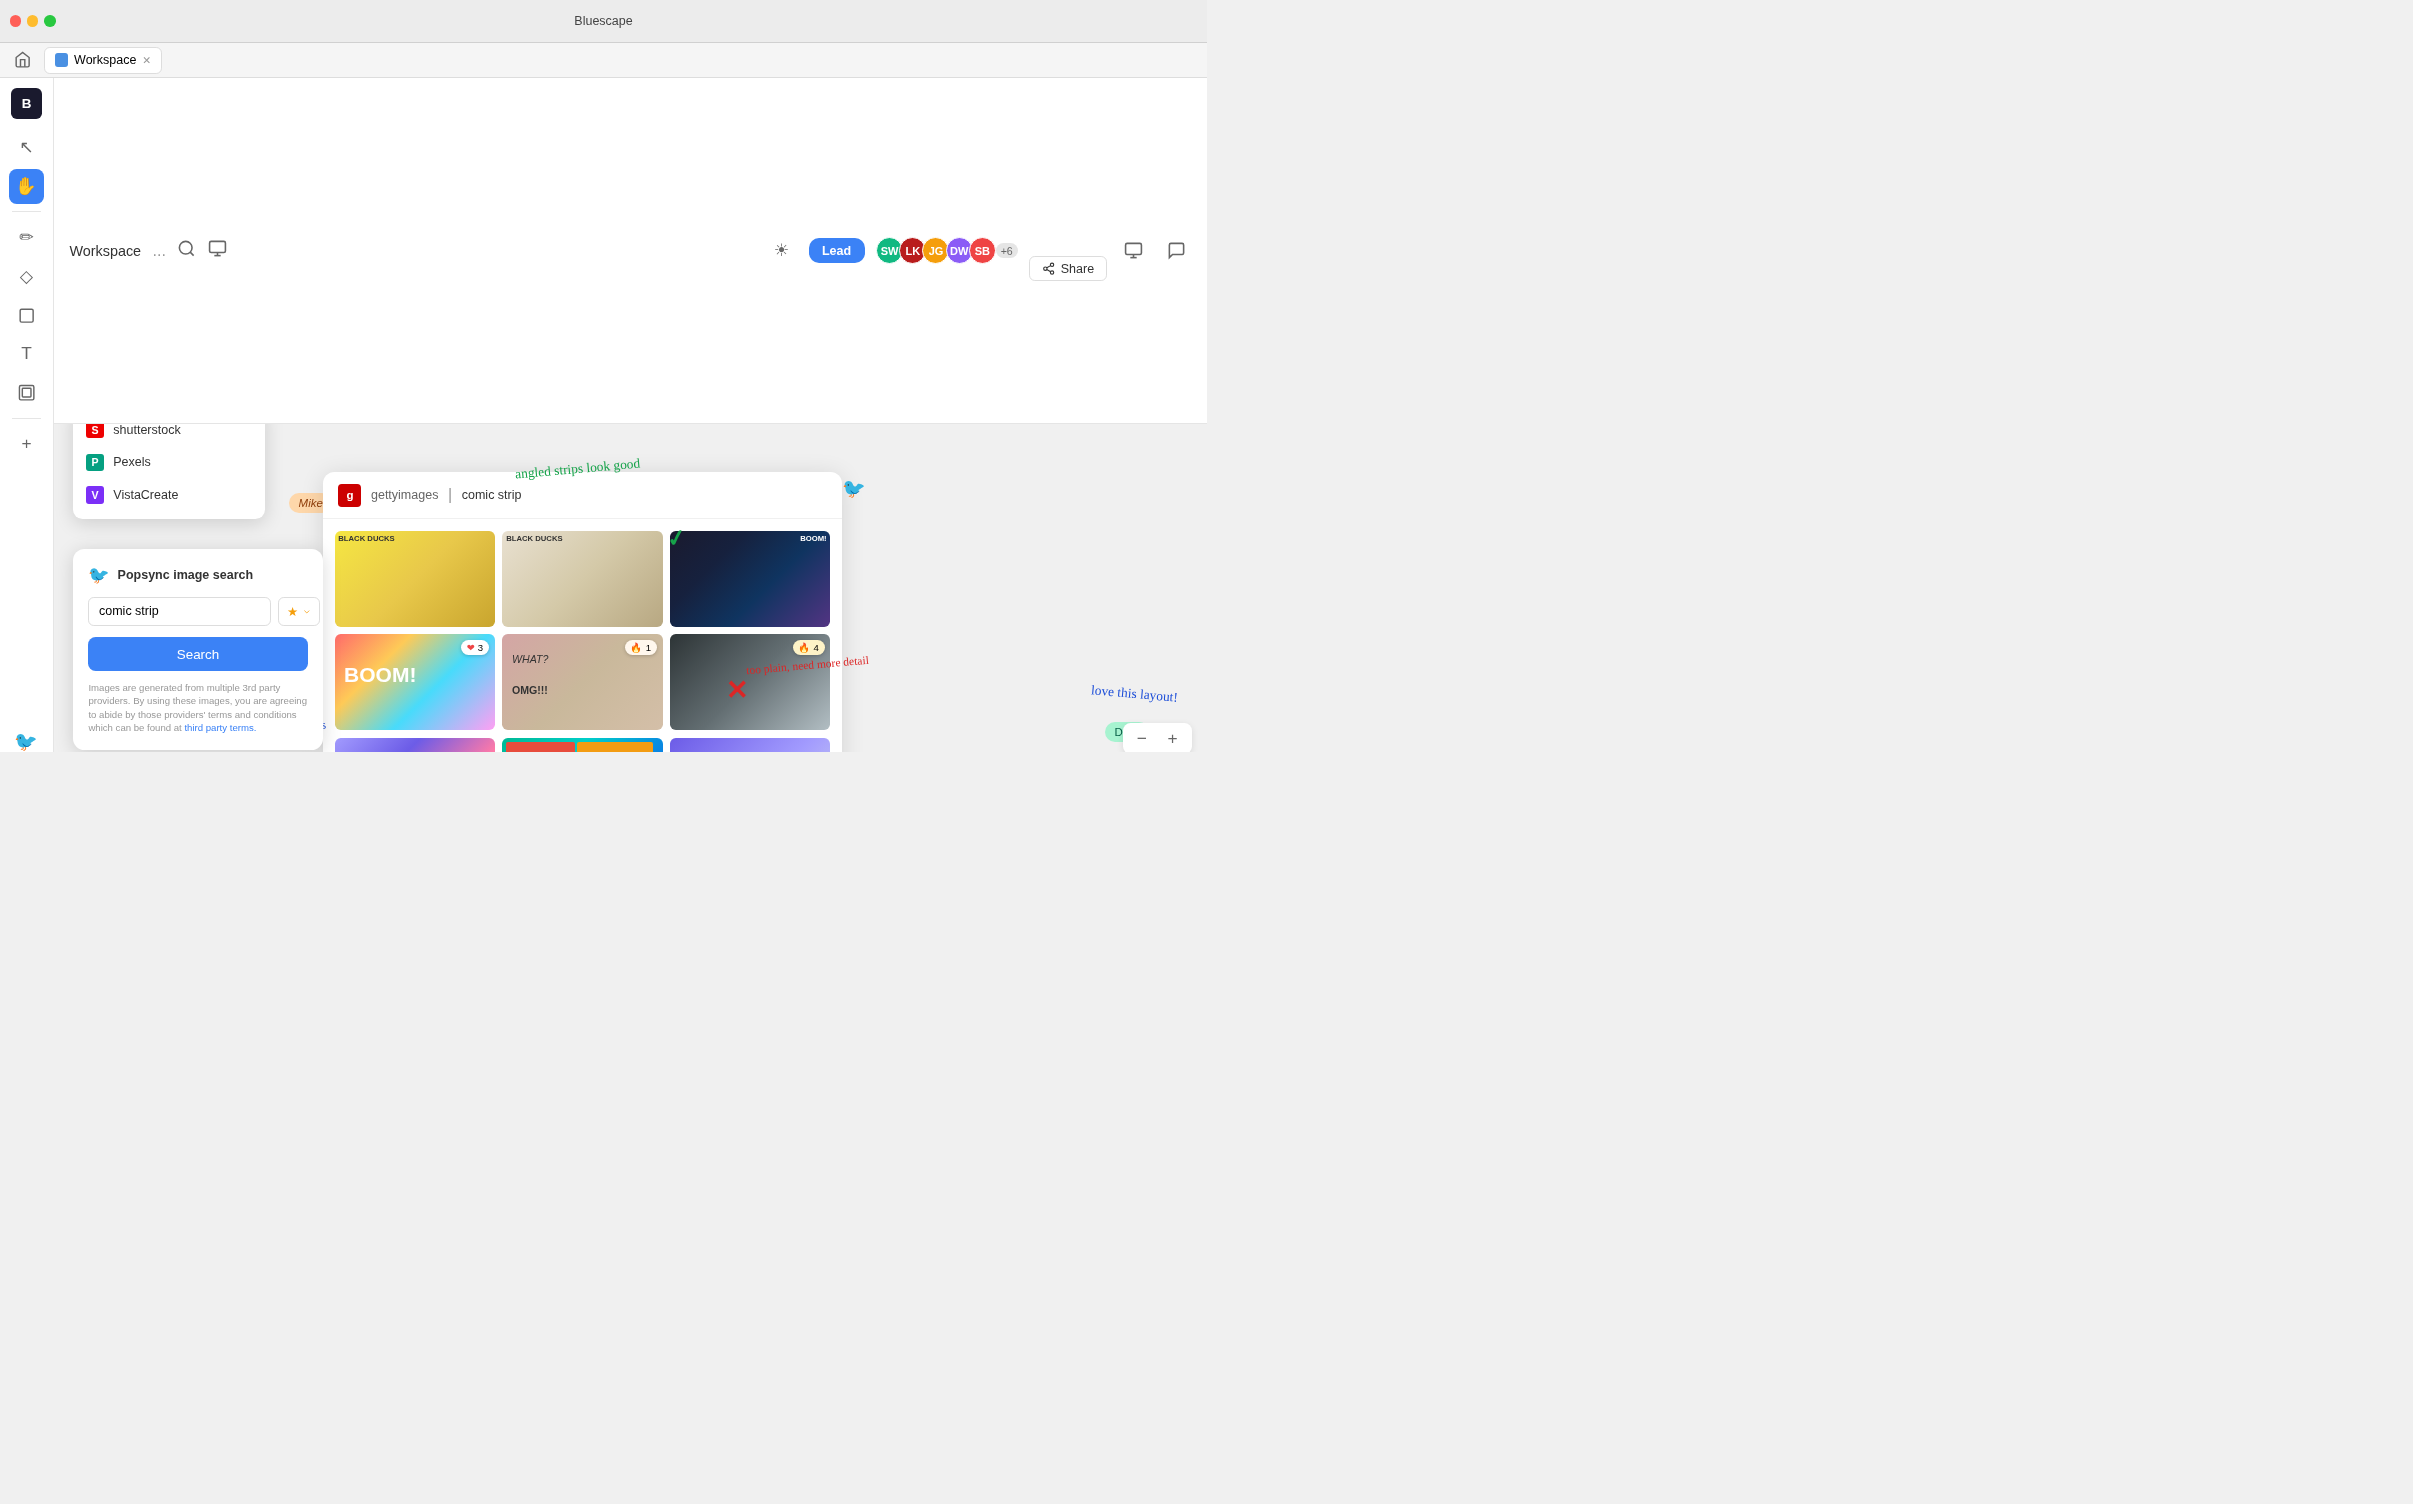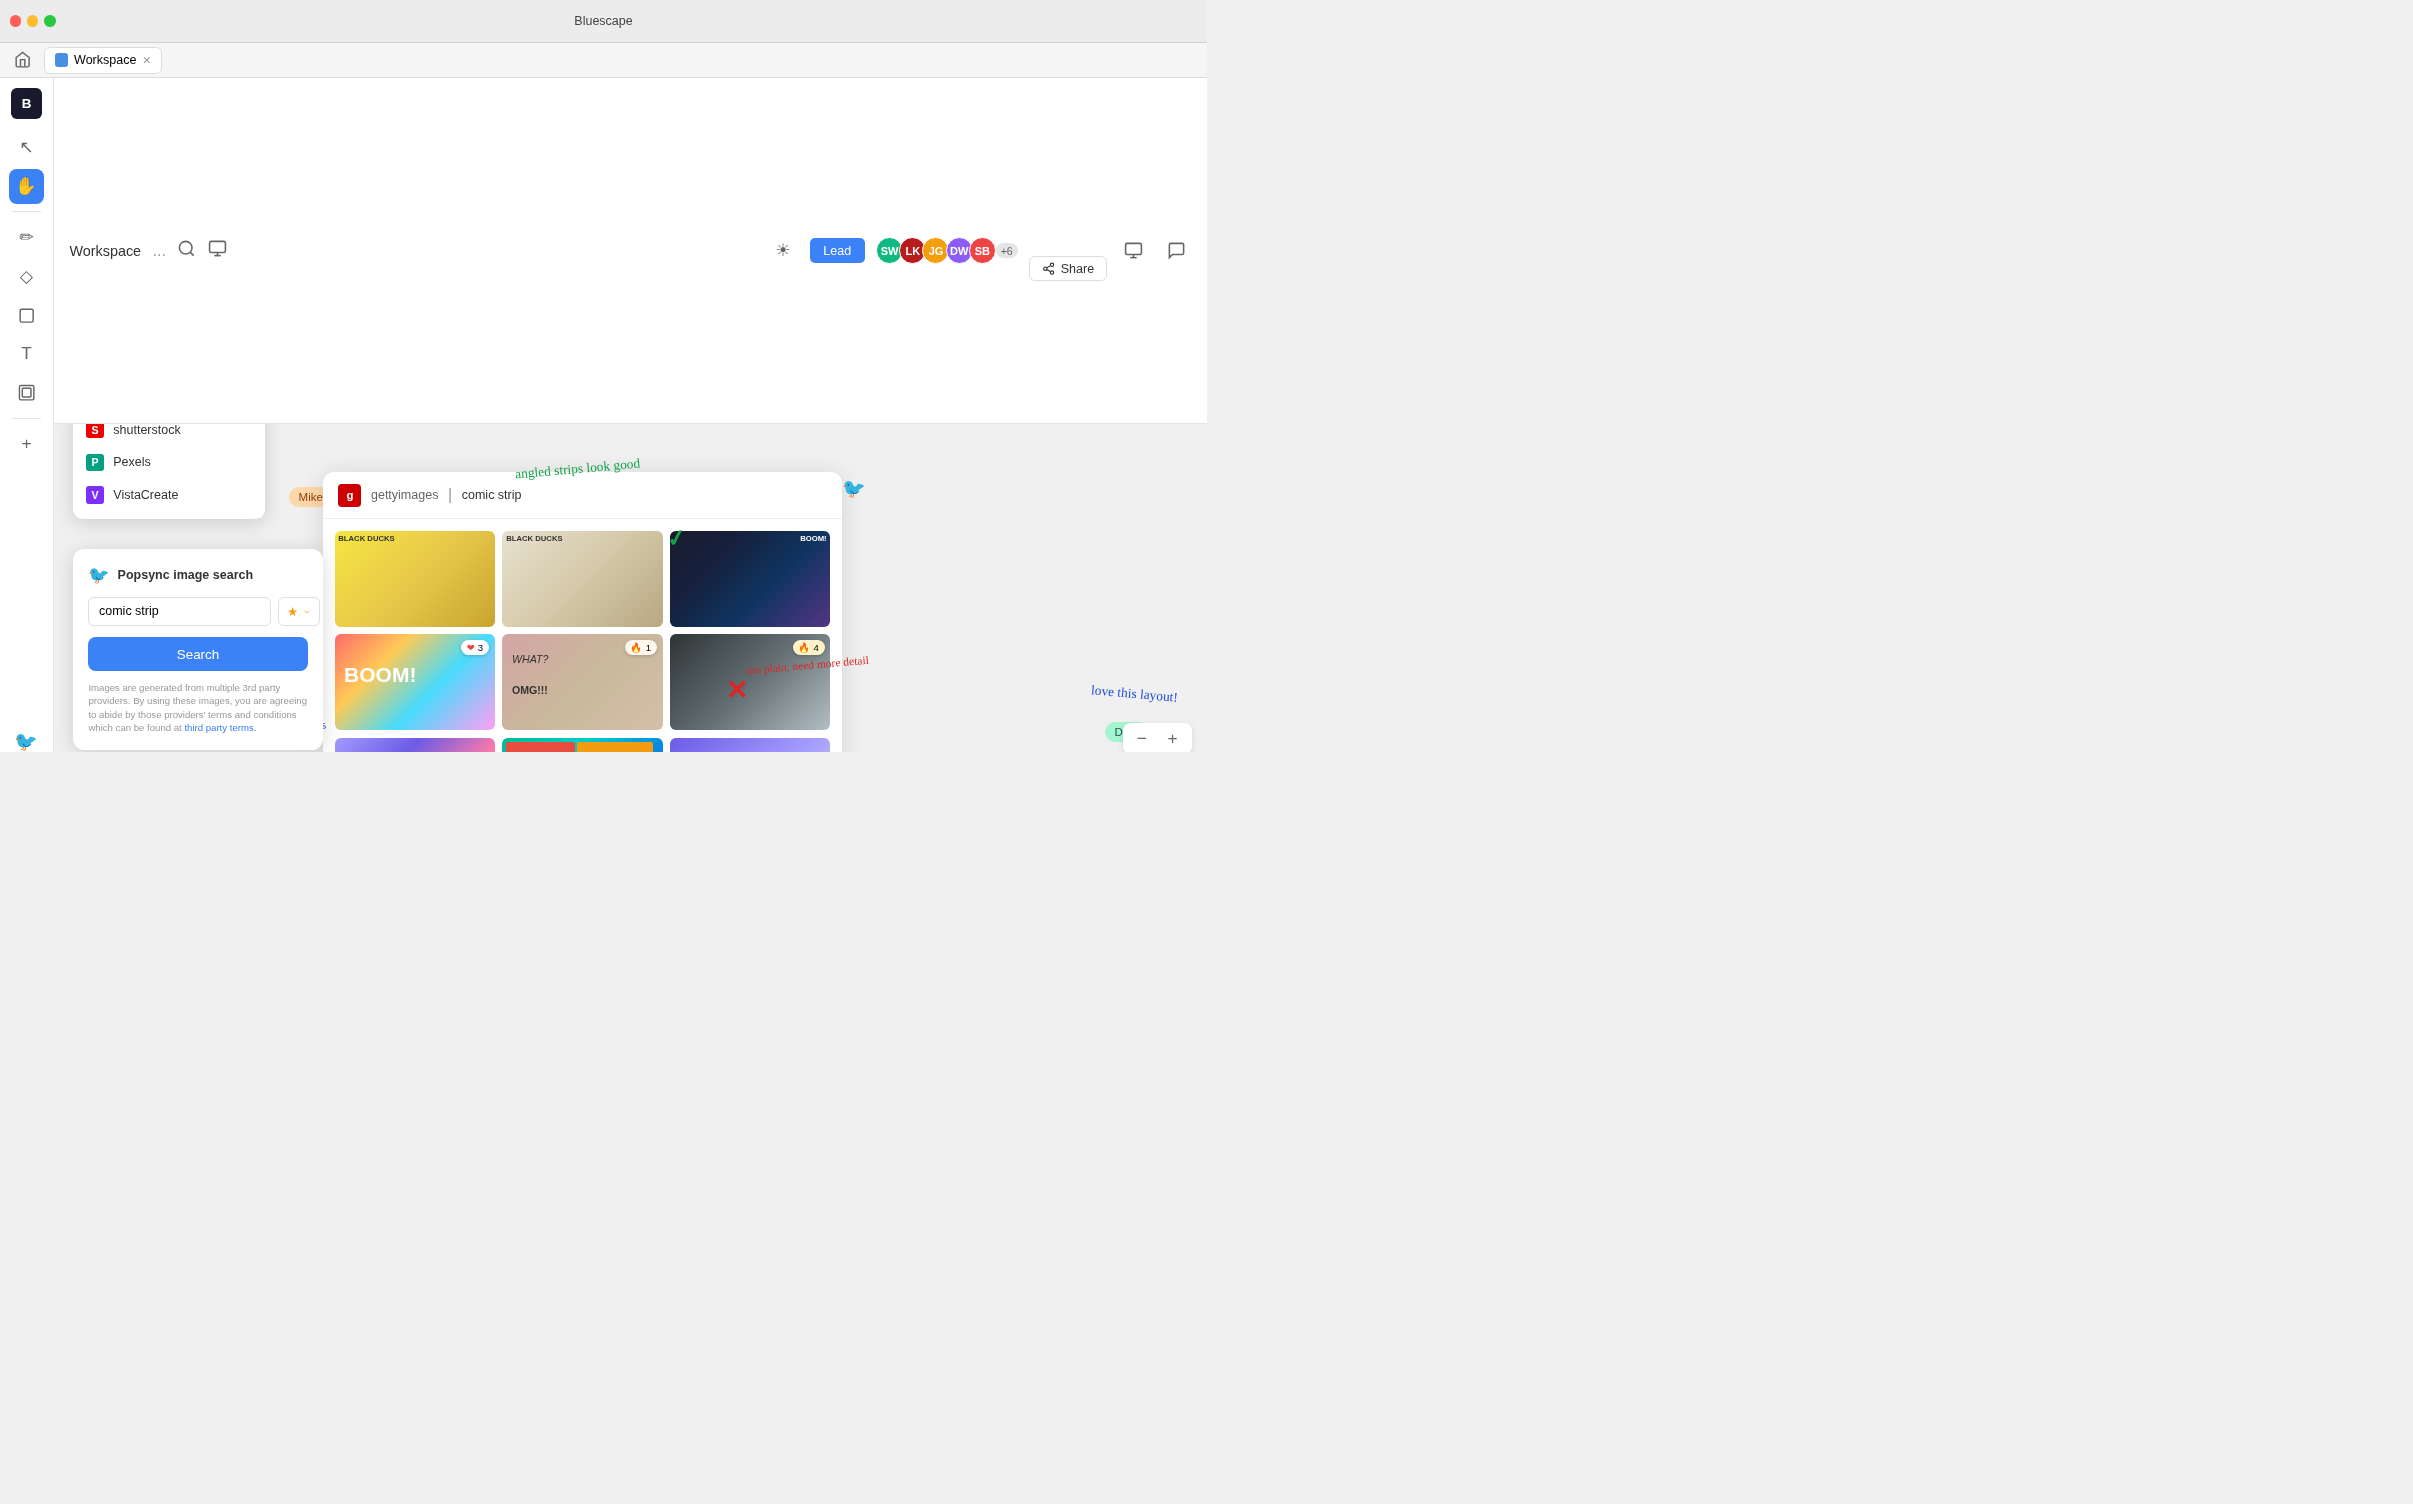--- a/index.html
+++ b/index.html
@@ -106,24 +106,24 @@
 
     .sun-btn {
       width: 31px; height: 31px;
       display: flex; align-items: center; justify-content: center;
       color: #666; cursor: pointer; font-size: 17.3px;
     }
     .lead-btn {
       background: #3b82f6;
       color: white;
       border: none;
-      border-radius: 5px;
+      border-radius: 10px;
       padding: 5.8px 13.4px;
       font-size: 12.5px;
-      font-weight: 400;
+      font-weight: 700;
       cursor: pointer;
     }
     .avatars { display: flex; align-items: center; gap: -3.8px; }
     .avatar {
       width: 27px; height: 27px;
       border-radius: 50%;
       border: 1.9px solid white;
       display: flex; align-items: center; justify-content: center;
       font-size: 11px; font-weight: 600;
       color: white;
@@ -591,21 +591,21 @@
       </div>
 
       <div style="position:absolute; top:346px; left:298px; font-size:27px; color:#2563eb; transform:rotate(30deg); z-index:16;">→</div>
 
       <div class="annotation annotation-red" style="top:235px; left:692px; font-size:11.5px; transform:rotate(-5deg);">
         <span>too plain, need more detail</span>
       </div>
 
       <div style="position:absolute; top:250px; left:672px; font-size:27px; color:#dc2626; font-weight:900; z-index:16;">✕</div>
 
-      <div class="mike-bubble" style="bottom:262px; left:235px;">
+      <div class="mike-bubble" style="bottom:256px; left:235px;font-style:italic;">
         <span>Mike</span>
       </div>
 
       <div class="dora-bubble" style="top:298px; right:58px;">
         <span>Dora</span>
       </div>
 
       <div class="annotation" style="bottom:67px; right:29px; font-size:13.4px; transform:rotate(5deg);">
         <span>love this layout!</span>
       </div>

